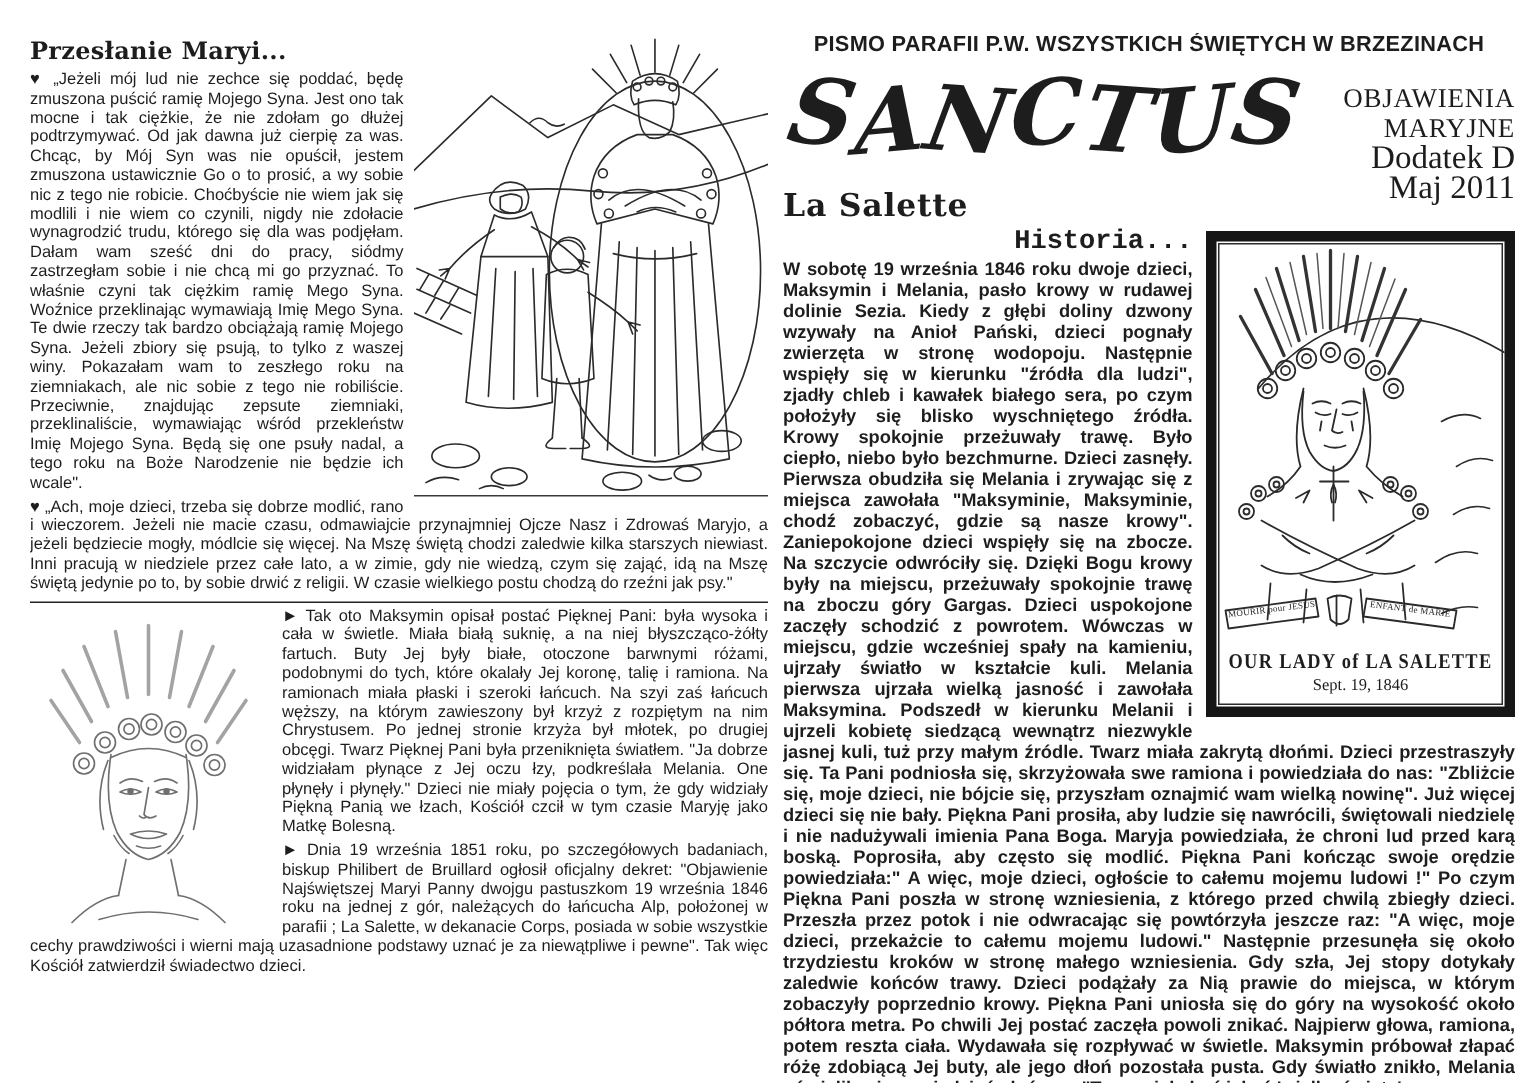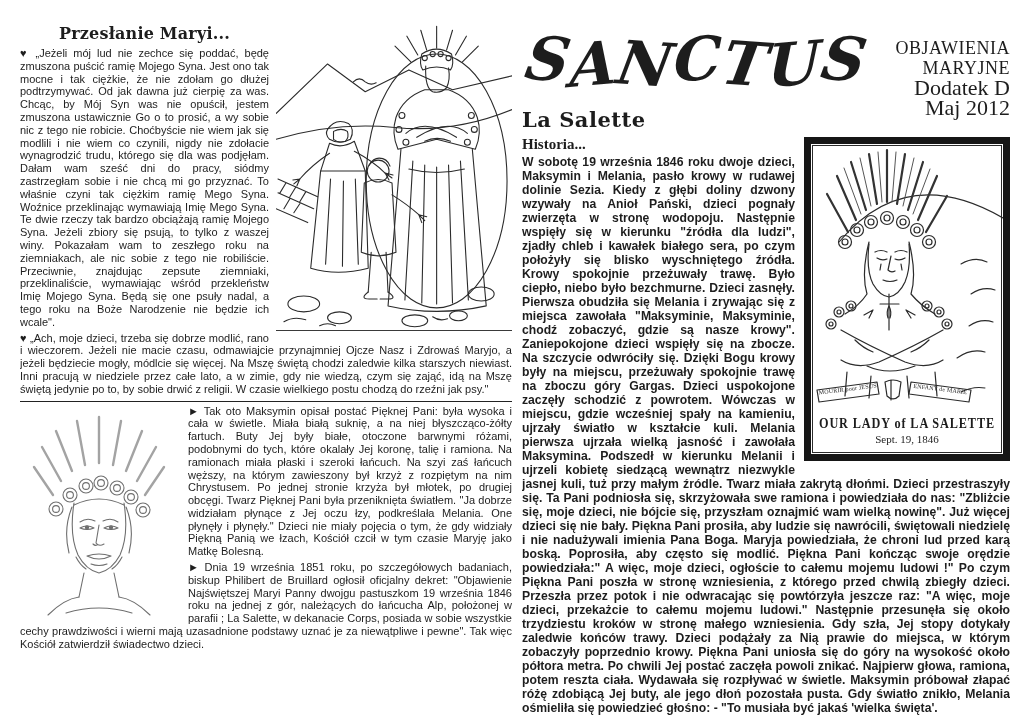--- a/index.html
+++ b/index.html
@@ -9,21 +9,21 @@
     font-family:"Liberation Sans", sans-serif;
     overflow:hidden;
   }
   .page{position:absolute;top:24px;}
   .page-left{left:20px;width:492px;height:698px;overflow:hidden;}
   .page-right{left:522px;top:22px;width:488px;height:700px;overflow:hidden;}
 
   
   .sec-title{
     font-family:"DejaVu Serif", serif;font-weight:bold;
-    font-size:16px;line-height:19px;margin:0 0 4px 0;letter-spacing:.2px;text-align:center;
+    font-size:16px;line-height:19px;margin:0 0 4px 0;letter-spacing:.2px;
   }
   p.body{
     font-size:11px;line-height:12.8px;text-align:justify;
     margin:0 0 3px 0;
   }
   .rule{border:none;border-top:1.6px solid #222;margin:5px 0 3px 0;clear:none;}
 
   
   figure{margin:0;padding:0;}
   .fig-apparition{
@@ -55,22 +55,22 @@
   .article-title{
     font-family:"DejaVu Serif", serif;font-weight:bold;
     font-size:21px;line-height:24px;text-align:left;margin:2px 20px 3px 0;
     letter-spacing:.5px;
   }
   .fig-lasalette{
     float:right;width:192px;height:310px;
     border:7px solid #161616;background:#fff;margin:2px 0 4px 9px;
   }
   .sub-title{
-    font-family:Liberation Serif, serif;font-weight:bold;
-    font-size:15px;line-height:18px;margin:0 0 2px 0;
+    font-family:Liberation Mono, monospace;font-weight:bold;
+    font-size:18px;line-height:18px;margin:0 0 2px 0;text-align:right;
   }
   p.right-body{font-size:12.2px;line-height:14px;font-weight:bold;}
 
   svg{display:block;}
   svg text{font-family:"Liberation Serif", serif;fill:#1d1d1d;stroke:none;}
   .cap1{font-size:14px;font-weight:bold;letter-spacing:1px;}
   .cap2{font-size:11px;}
   .banner-txt{font-size:6px;letter-spacing:.2px;}
 </style>
 </head>
@@ -175,27 +175,28 @@
       </g>
     </svg>
   </figure>
 
   <p class="body">► Tak oto Maksymin opisał postać Pięknej Pani: była wysoka i cała w świetle. Miała białą suknię, a na niej błyszcząco-żółty fartuch. Buty Jej były białe, otoczone barwnymi różami, podobnymi do tych, które okalały Jej koronę, talię i ramiona. Na ramionach miała płaski i szeroki łańcuch. Na szyi zaś łańcuch węższy, na którym zawieszony był krzyż z rozpiętym na nim Chrystusem. Po jednej stronie krzyża był młotek, po drugiej obcęgi. Twarz Pięknej Pani była przeniknięta światłem. "Ja dobrze widziałam płynące z Jej oczu łzy, podkreślała Melania. One płynęły i płynęły." Dzieci nie miały pojęcia o tym, że gdy widziały Piękną Panią we łzach, Kościół czcił w tym czasie Maryję jako Matkę Bolesną.</p>
   <p class="body">► Dnia 19 września 1851 roku, po szczegółowych badaniach, biskup Philibert de Bruillard ogłosił oficjalny dekret: "Objawienie Najświętszej Maryi Panny dwojgu pastuszkom 19 września 1846 roku na jednej z gór, należących do łańcucha Alp, położonej w parafii ; La Salette, w dekanacie Corps, posiada w sobie wszystkie cechy prawdziwości i wierni mają uzasadnione podstawy uznać je za niewątpliwe i pewne". Tak więc Kościół zatwierdził świadectwo dzieci.</p>
 </section>
 
 <section class="page page-right">
 
+  <div class="masthead-line">PISMO PARAFII P.W. WSZYSTKICH ŚWIĘTYCH W BRZEZINACH</div>
 
   <div class="logo-row">
     <div class="logo"><span style="display: inline-block; transform: rotate(4deg) translateY(-3px);">S</span><span style="display: inline-block; transform: rotate(-5deg) translateY(2px);">A</span><span style="display: inline-block; transform: rotate(4deg) translateY(2px);">N</span><span style="display: inline-block; transform: rotate(-5deg) translateY(-3px);">C</span><span style="display: inline-block; transform: rotate(4deg) translateY(2px);">T</span><span style="display: inline-block; transform: rotate(-5deg) translateY(2px);">U</span><span style="display: inline-block; transform: rotate(4deg) translateY(-3px);">S</span></div>
     <div class="issue-block">
       <div class="series">OBJAWIENIA MARYJNE</div>
       <div class="supplement">Dodatek D</div>
-      <div class="issue-date">Maj 2012</div>
+      <div class="issue-date">Maj 2011</div>
     </div>
   </div>
 
   <h1 class="article-title">La Salette</h1>
 
   <figure class="fig-lasalette">
     <svg viewBox="0 0 192 310" width="192" height="310">
       <rect x="1.5" y="1.5" width="189" height="307" fill="none" stroke="#2b2b2b" stroke-width="1"></rect>
       <g fill="none" stroke="#2b2b2b" stroke-width="1.1" stroke-linecap="round" stroke-linejoin="round">
         <path d="M28 98 Q95 18 192 74"></path>

